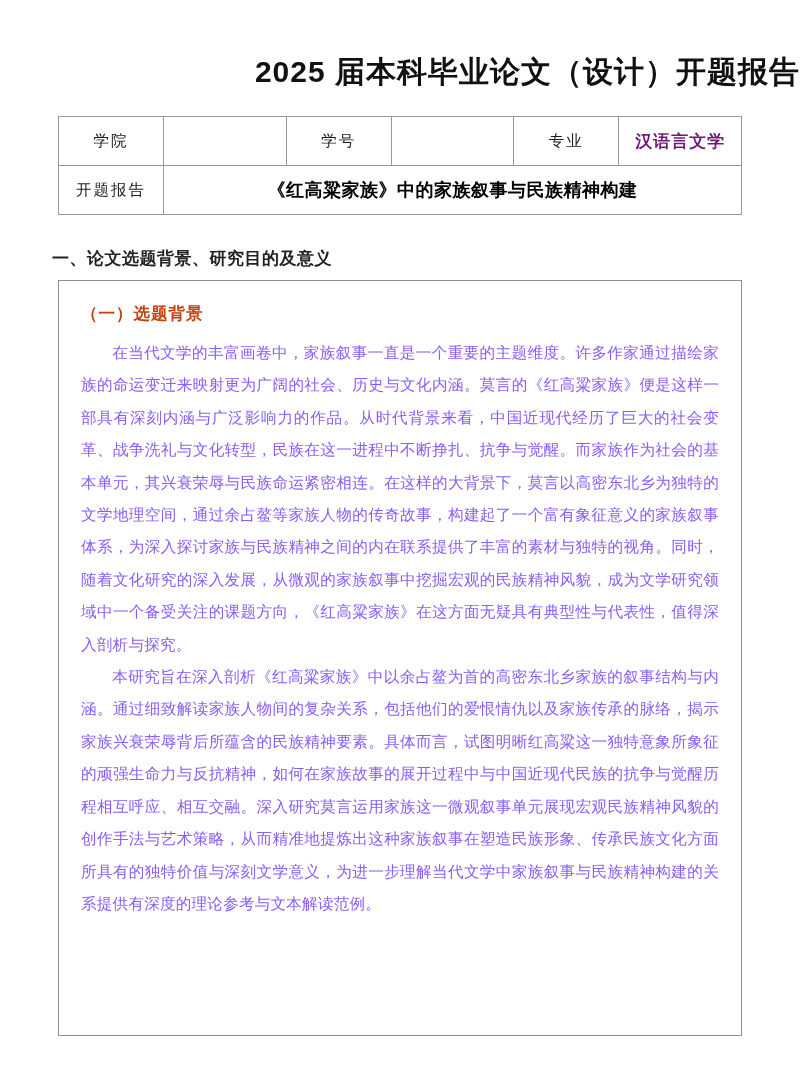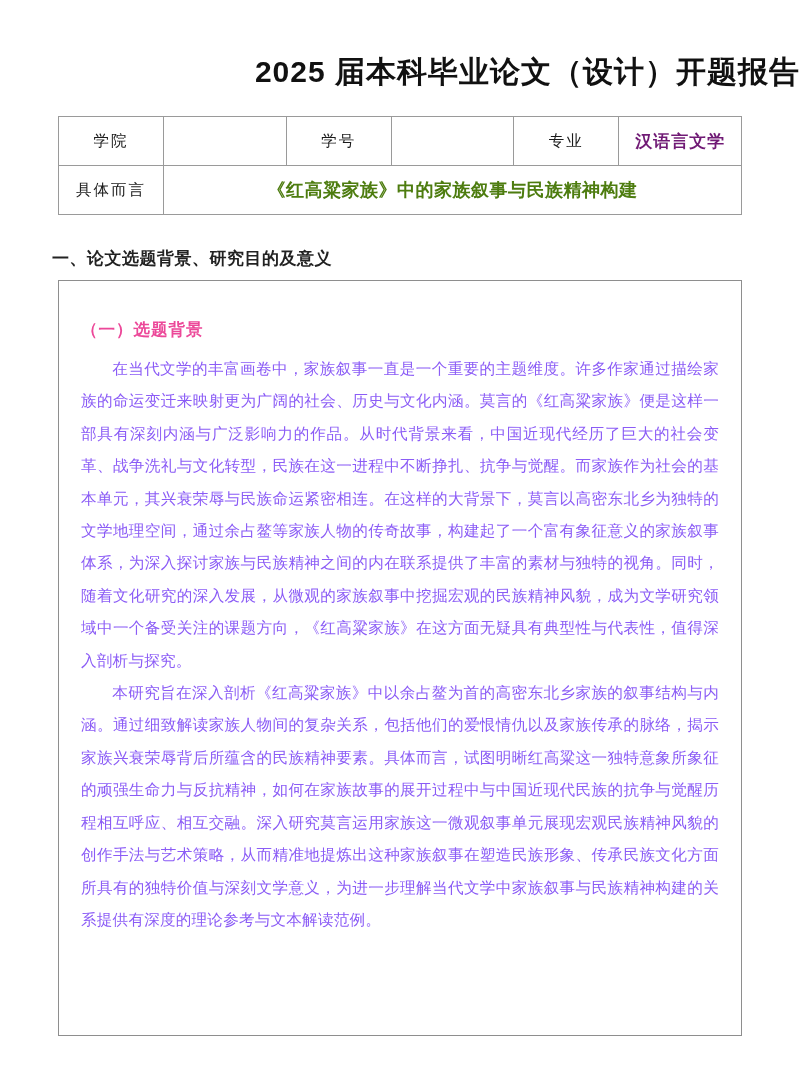--- a/index.html
+++ b/index.html
@@ -61,21 +61,21 @@
     letter-spacing: 2px;
   }
   .info-table td.blank { }
   .red-value {
     color: #701a75;
     font-weight: bold;
     font-size: 17px;
     letter-spacing: 1px;
   }
   .title-value {
-    color: #4d7c0f;
+    color: #000000;
     font-weight: bold;
     font-size: 18px;
     letter-spacing: 0.5px;
   }
 
   
   .section-heading {
     width: 700px;
     margin: 32px auto 0 auto;
     font-family: "Liberation Sans", "DejaVu Sans", sans-serif;
@@ -94,23 +94,23 @@
     margin: 10px auto 0 auto;
     border: 1px solid #8e8e8e;
     padding: 18px 22px 10px 22px;
     background: #fff;
     overflow: hidden;
   }
   .sub-heading {
     font-family: "Liberation Sans", "DejaVu Sans", sans-serif;
     font-weight: bold;
     font-size: 16.5px;
-    color: #ec4899;
+    color: #c2410c;
     letter-spacing: 1px;
-    margin: 20px 0 12px 0;
+    margin: 4px 0 12px 0;
   }
   .sub-heading.second {
     margin-top: 40px;
   }
   .body-para {
     font-family: "Liberation Serif", "DejaVu Serif", serif;
     font-size: 15.6px;
     line-height: 32.4px;
     text-align: justify;
     text-justify: inter-ideograph;
@@ -133,21 +133,21 @@
         <td class="label">学院</td>
         <td class="blank"></td>
         <td class="label">学号</td>
         <td class="blank"></td>
         <td class="label">专业</td>
         <td>
           <span class="red-value">汉语言文学</span>
         </td>
       </tr>
       <tr>
-        <td class="label">具体而言</td>
+        <td class="label">开题报告</td>
         <td colspan="5">
           <span class="title-value">《红高粱家族》中的家族叙事与民族精神构建</span>
         </td>
       </tr>
     </tbody>
   </table>
 
   <div class="section-heading">一、论文选题背景、研究目的及意义</div>
 
   <div class="content-box">

